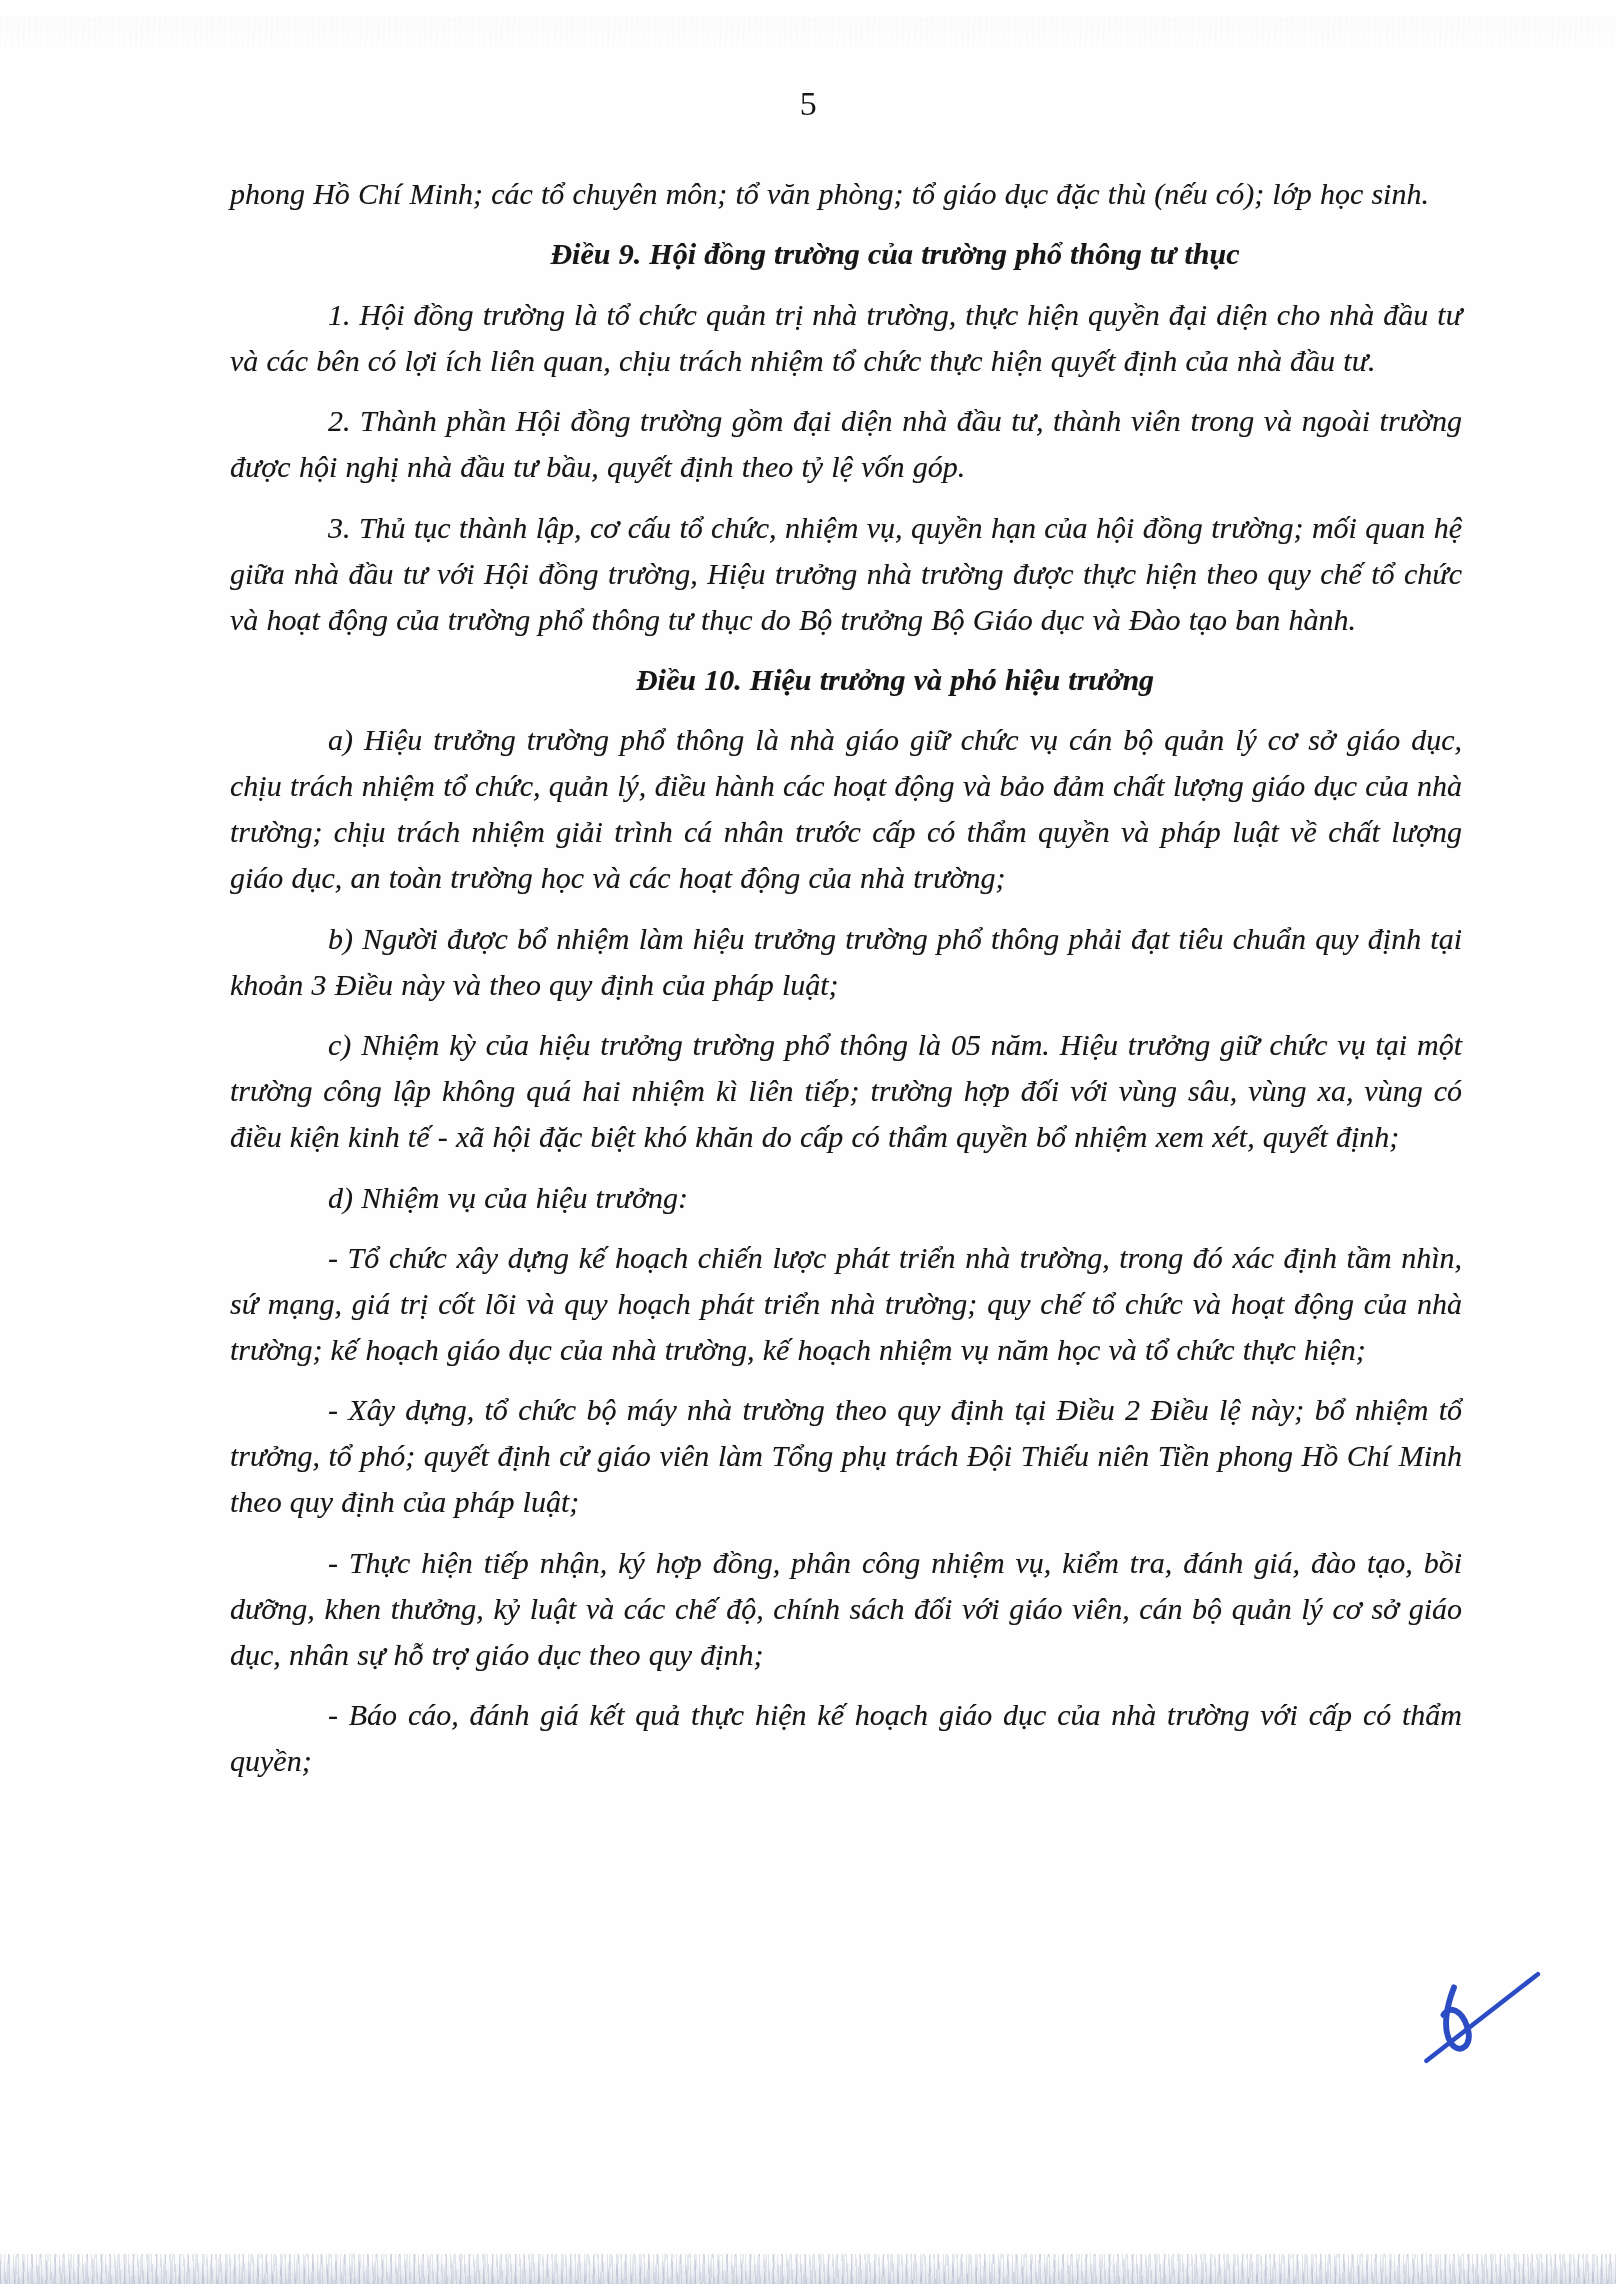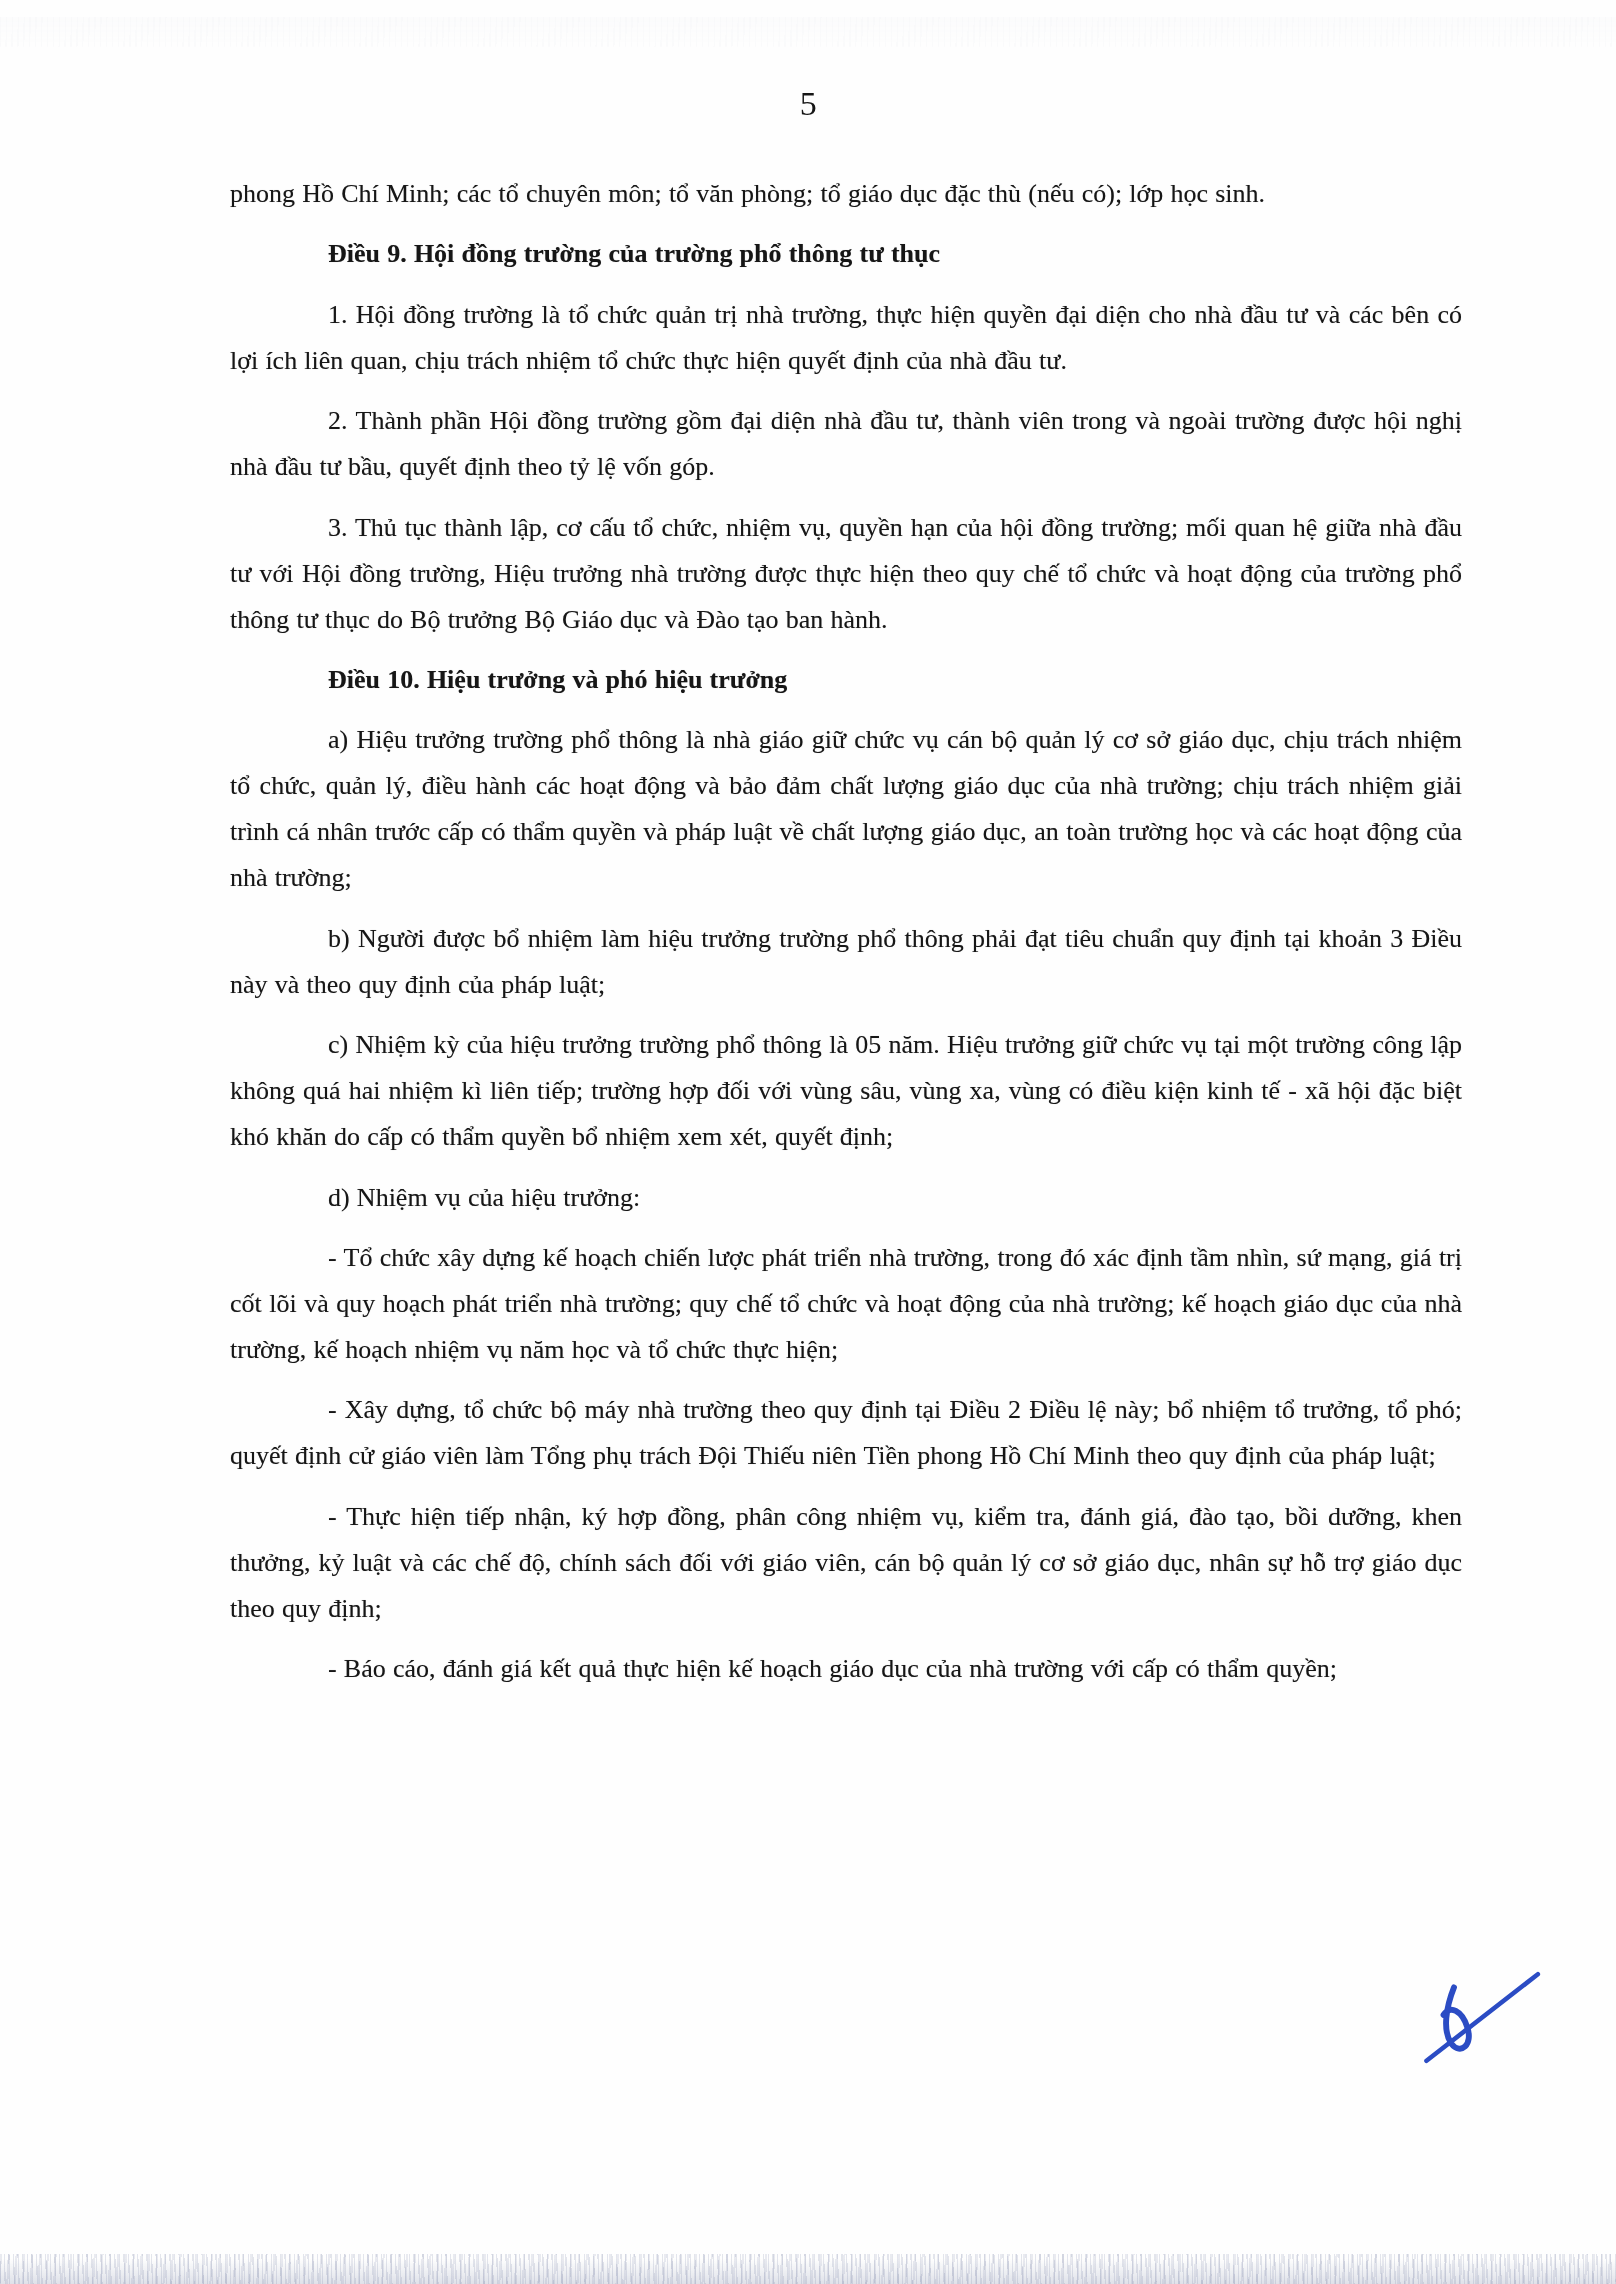--- a/index.html
+++ b/index.html
@@ -24,31 +24,32 @@
     letter-spacing: 0.7px;
   }
   .body-text {
     position: absolute;
     top: 171px;
     left: 230px;
     width: 1232px;
   }
   .body-text p {
     margin: 0 0 14.4px 0;
-    font-size: 26px;
+    font-size: 30px;
     line-height: 46px;
     text-align: justify;
     text-indent: 98px;
     text-shadow: 0 0 0.7px rgba(25,25,25,0.38);
     word-spacing: 0.7px;
+    font-style: italic;
   }
   .body-text p.cont { text-indent: 0; }
   .body-text p.heading {
     font-weight: bold;
-    text-align: left;
+    text-align: center;
   }
   .pen-mark {
     position: absolute;
     left: 1416px;
     top: 1965px;
     width: 131px;
     height: 105px;
   }
   .scan-noise-bottom {
     position: absolute;

